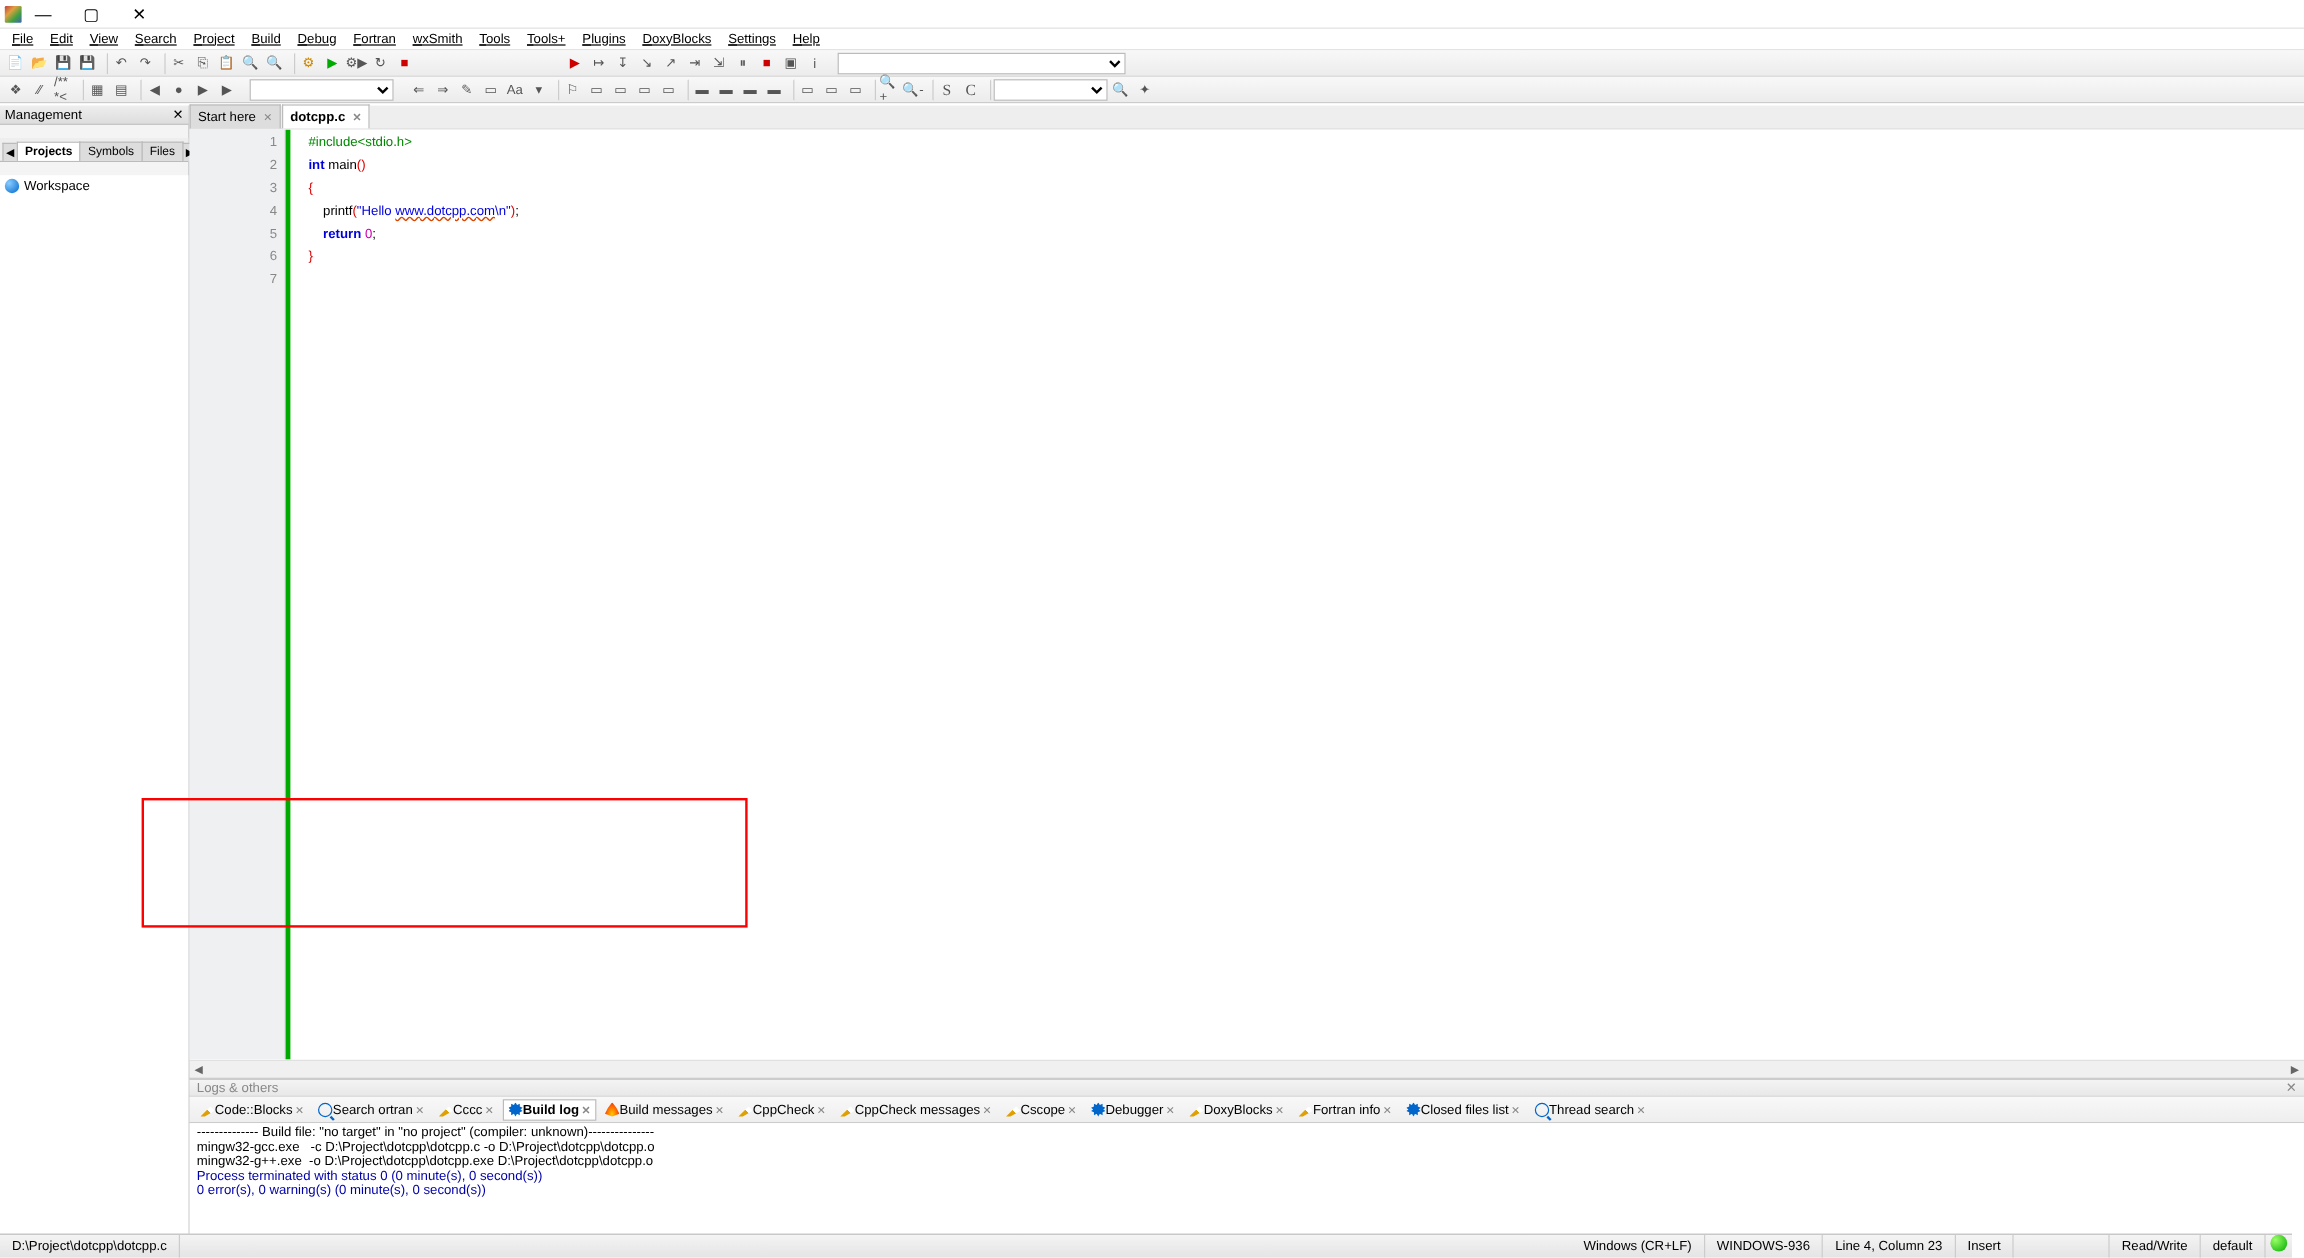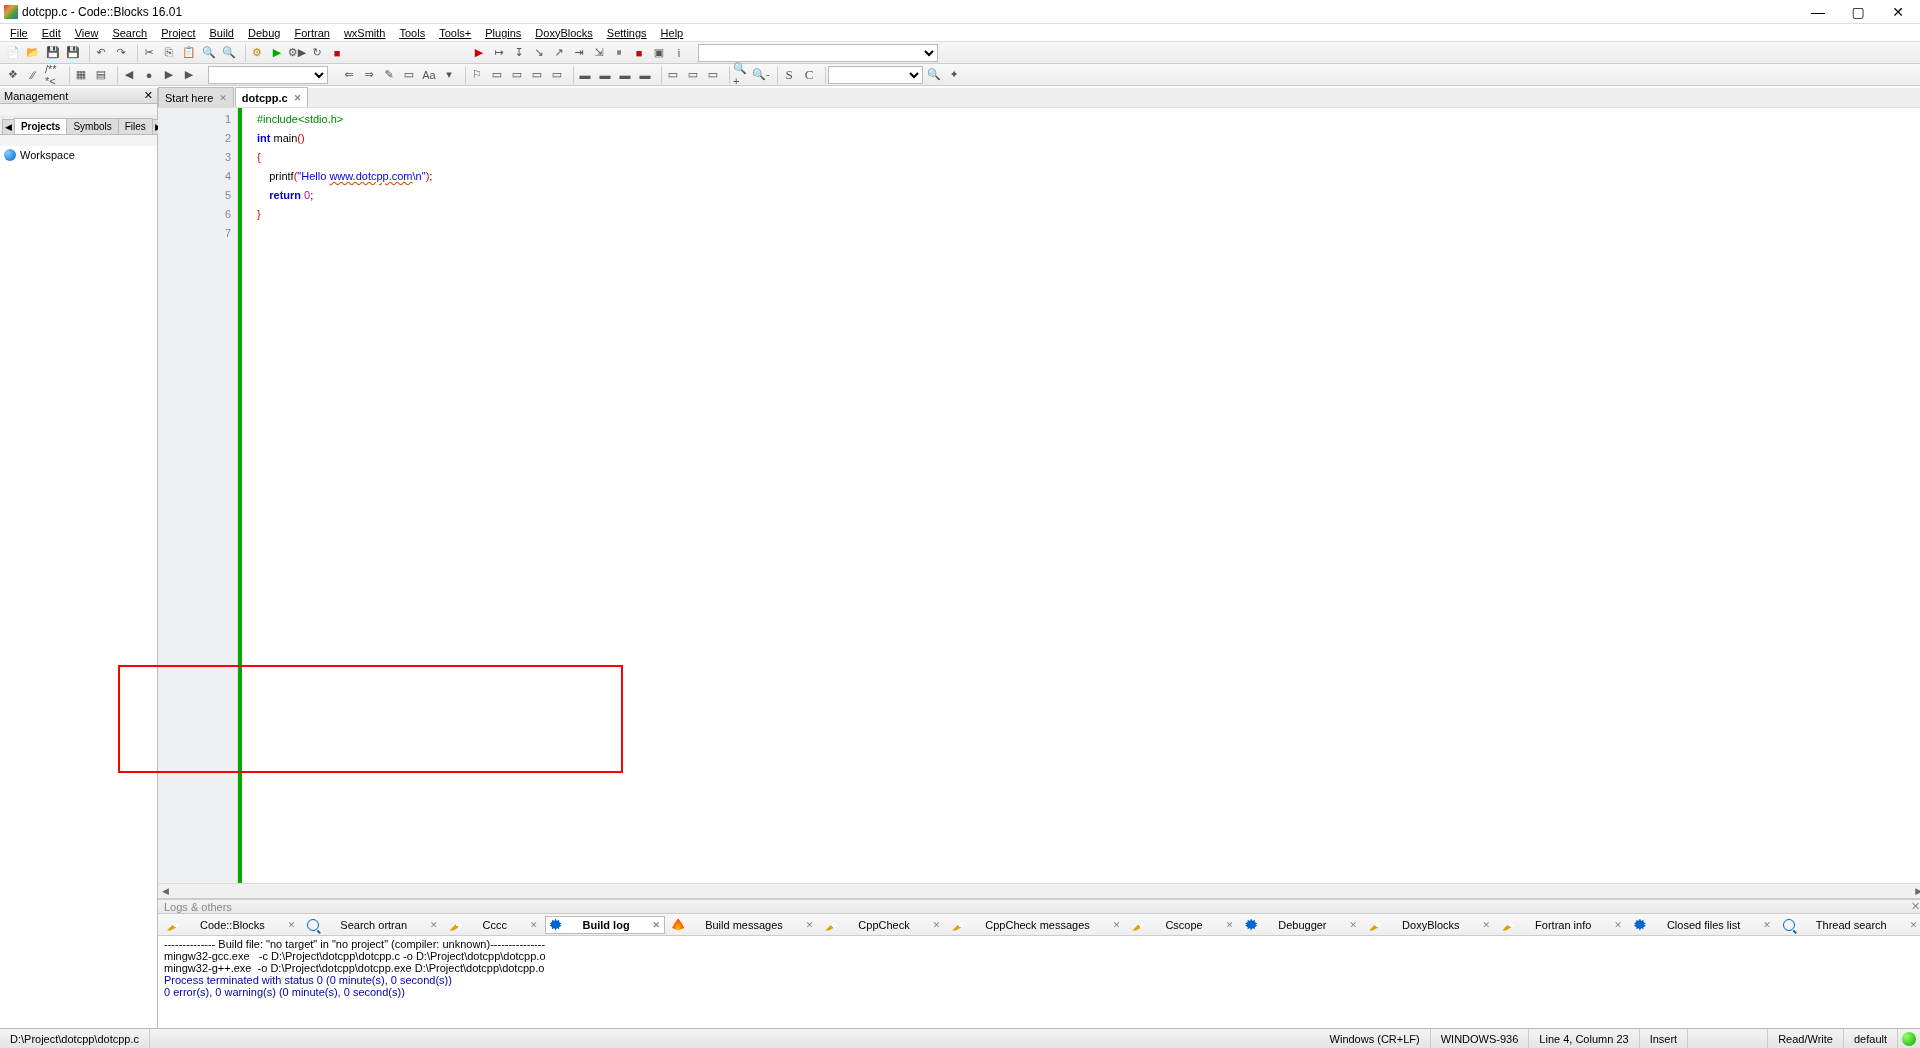--- a/index.html
+++ b/index.html
@@ -58,47 +58,46 @@
 .plain { color: #000; margin-top: 40px; }
 .url { color: #00d; text-decoration: underline wavy #d40; }
 .hscroll { height: 15px; background: #f0f0f0; border-top: 1px solid #ddd; display: flex; align-items: center; }
 .hscroll .arrow { width: 15px; text-align: center; font-size: 9px; color: #666; }
 .hscroll .track { flex: 1; height: 100%; }
 
 
 .logspanel { height: 130px; border-top: 2px solid #ccc; display: flex; flex-direction: column; position: relative; }
 .logstitle { height: 14px; font-size: 10px; padding: 0 6px; color: #888; background: linear-gradient(#f4f4f4,#e8e8e8); border-bottom: 1px solid #ccc; display: flex; justify-content: space-between; align-items: center; }
 .logstabs { height: 22px; background: linear-gradient(#f8f8f8,#eee); border-bottom: 1px solid #ccc; display: flex; align-items: center; padding: 0 4px; gap: 2px; overflow: hidden; }
-.logtab { display: flex; align-items: center; gap: 21px; padding: 2px 4px; font-size: 11px; border: 1px solid transparent; white-space: nowrap; }
+.logtab { display: flex; align-items: center; gap: 0; padding: 2px 4px; font-size: 11px; border: 1px solid transparent; white-space: nowrap; }
 .logtab.active { background: #fff; border: 1px solid #bbb; font-weight: bold; }
 .logtab .ico { width: 12px; height: 12px; display: inline-block; }
 .logtab .x { font-size: 9px; color: #888; margin-left: 2px; }
 .ico-pencil { background: linear-gradient(45deg,#e0a000 50%,#fff 50%); clip-path: polygon(0 100%,70% 30%,100% 60%,30% 100%); }
 .ico-mag { border: 1.5px solid #06c; border-radius: 50%; width: 9px; height: 9px; position: relative; }
 .ico-mag::after { content:''; position:absolute; right:-3px; bottom:-3px; width:4px; height:1.5px; background:#06c; transform:rotate(45deg); }
 .ico-gear { background: radial-gradient(circle,#06c 40%,transparent 42%), #06c; clip-path: polygon(50% 0,61% 20%,80% 10%,80% 30%,100% 39%,85% 50%,100% 61%,80% 70%,80% 90%,61% 80%,50% 100%,39% 80%,20% 90%,20% 70%,0 61%,15% 50%,0 39%,20% 30%,20% 10%,39% 20%); width:11px; height:11px; }
 .ico-flame { width:10px; height:12px; background: radial-gradient(ellipse at 50% 80%,#fc0,#f60,#d00); clip-path: polygon(50% 0,80% 40%,100% 80%,50% 100%,0 80%,20% 40%); }
 .logbody { flex: 1; background: #fff; font-family: Consolas, monospace; font-size: 10px; padding: 2px 6px; position: relative; white-space: pre; overflow: hidden; }
 .logbody .blue { color: #00a; }
 
 
 .redbox { position: absolute; border: 2px solid #f00; pointer-events: none; }
 
 
-.statusbar { position: absolute; bottom: 0; left: 0; right: 0; height: 20px; background: linear-gradient(#f4f4f4,#e4e4e4); border-top: 1px solid #bbb; display: flex; align-items: center; font-size: 11px; }
+.statusbar { position: absolute; bottom: 0; left: 0; right: 10px; height: 20px; background: linear-gradient(#f4f4f4,#e4e4e4); border-top: 1px solid #bbb; display: flex; font-size: 11px; }
 .statusbar .cell { padding: 0 10px; border-right: 1px solid #ccc; height: 100%; display: flex; align-items: center; }
 .statusbar .spacer { flex: 1; }
 .statusbar .endicon { width: 14px; height: 14px; background: radial-gradient(circle at 30% 30%,#9f6,#0a0); border-radius: 50%; margin: 0 4px; }
 </style>
 </head>
 <body>
 
 <div class="titlebar">
   <div class="appicon"></div>
-  <div class="title">dotcpp.c - Code::Blocks 16.01</div>
   <div class="winbtns">
     <div class="winbtn">—</div>
     <div class="winbtn">▢</div>
     <div class="winbtn">✕</div>
   </div>
 </div>
 
 <div class="menubar" id="menubar">
     <div class="menuitem"><u>F</u>ile</div>
     <div class="menuitem"><u>E</u>dit</div>

